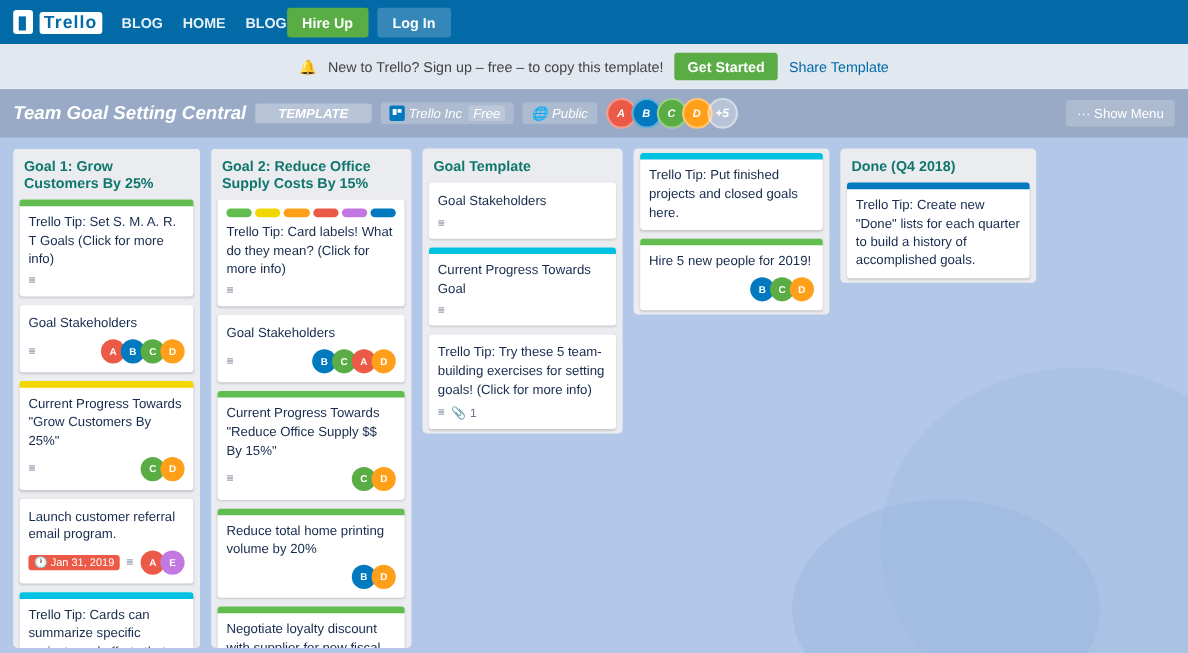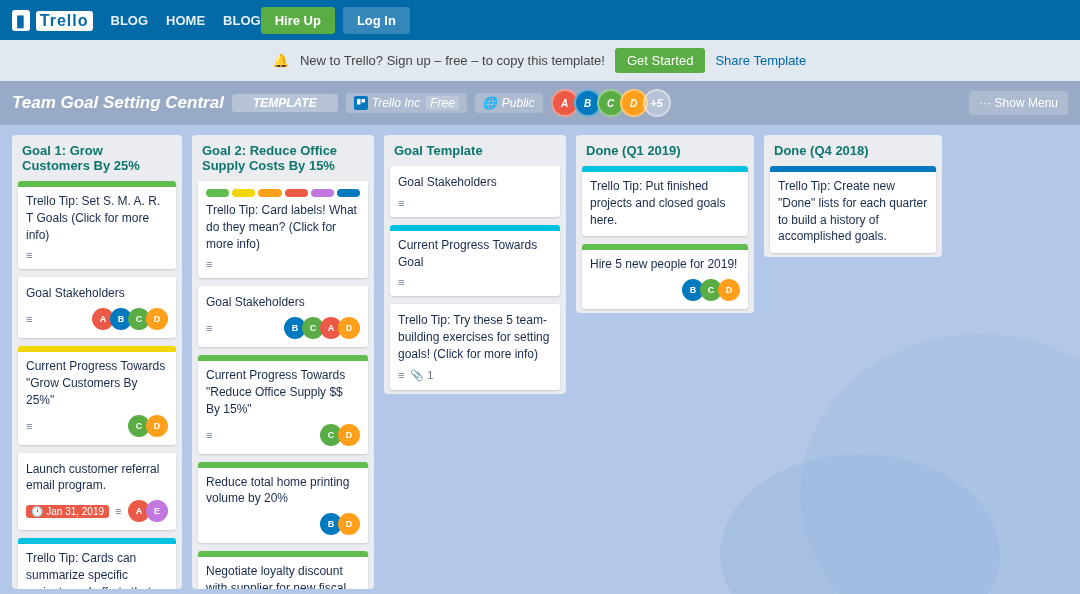--- a/index.html
+++ b/index.html
@@ -10,21 +10,21 @@
     #top-nav .nav-left { display: flex; align-items: center; gap: 18px; }
     #top-nav .logo { color: white; font-size: 18px; font-weight: bold; letter-spacing: 1px; }
     #top-nav .logo span { display: inline-block; background: white; color: #026aa7; border-radius: 3px; padding: 1px 4px; font-size: 16px; }
     #top-nav .nav-link { color: rgba(255,255,255,0.9); font-size: 13px; font-weight: 600; text-decoration: none; cursor: pointer; }
     #top-nav .nav-right { display: flex; align-items: center; gap: 8px; }
     .btn-signup { background: #5aac44; color: white; border: none; border-radius: 3px; padding: 6px 14px; font-size: 13px; font-weight: 600; cursor: pointer; }
     .btn-login { background: rgba(255,255,255,0.2); color: white; border: none; border-radius: 3px; padding: 6px 14px; font-size: 13px; font-weight: 600; cursor: pointer; }
 
     
     #announcement-bar { background: #e2e8f0; display: flex; align-items: center; justify-content: center; gap: 10px; padding: 8px; font-size: 13px; color: #444; }
-    .btn-get-started { background: #5aac44; color: white; border: none; border-radius: 3px; padding: 5px 12px; font-size: 13px; font-weight: 400; cursor: pointer; }
+    .btn-get-started { background: #5aac44; color: white; border: none; border-radius: 3px; padding: 5px 12px; font-size: 13px; font-weight: 700; cursor: pointer; }
     .share-template-link { color: #026aa7; text-decoration: none; font-size: 13px; cursor: pointer; }
 
     
     #board-header { background: rgba(0,0,0,0.15); display: flex; align-items: center; justify-content: space-between; padding: 8px 12px; height: 44px; }
     #board-header .left { display: flex; align-items: center; gap: 8px; font-style: italic; }
     .board-title { color: white; font-size: 17px; font-weight: 700; }
     .badge { background: rgba(255,255,255,0.3); color: white; border-radius: 3px; padding: 2px 21px; font-size: 12px; font-weight: 600; }
     .trello-inc-badge { display: flex; align-items: center; gap: 4px; background: rgba(255,255,255,0.2); border-radius: 3px; padding: 3px 8px; color: white; font-size: 12px; }
     .trello-icon-sm { width: 14px; height: 14px; background: #0079bf; border-radius: 2px; display: inline-flex; align-items: center; justify-content: center; }
     .public-badge { display: flex; align-items: center; gap: 4px; background: rgba(255,255,255,0.2); border-radius: 3px; padding: 3px 8px; color: white; font-size: 12px; }
@@ -292,21 +292,20 @@
       <div class="card-footer">
         <div class="card-meta">
           <span class="desc-icon">≡</span>
           <span class="attach-count">📎 1</span>
         </div>
       </div>
     </div>
   </div>
 
   <div class="list done-list">
-    <div class="list-header">Done (Q1 2019)</div>
 
     <div class="card">
       <div class="card-accent accent-teal"></div>
       <div class="card-text">Trello Tip: Put finished projects and closed goals here.</div>
     </div>
 
     <div class="card">
       <div class="card-accent accent-green"></div>
       <div class="card-text">Hire 5 new people for 2019!</div>
       <div class="card-footer">

